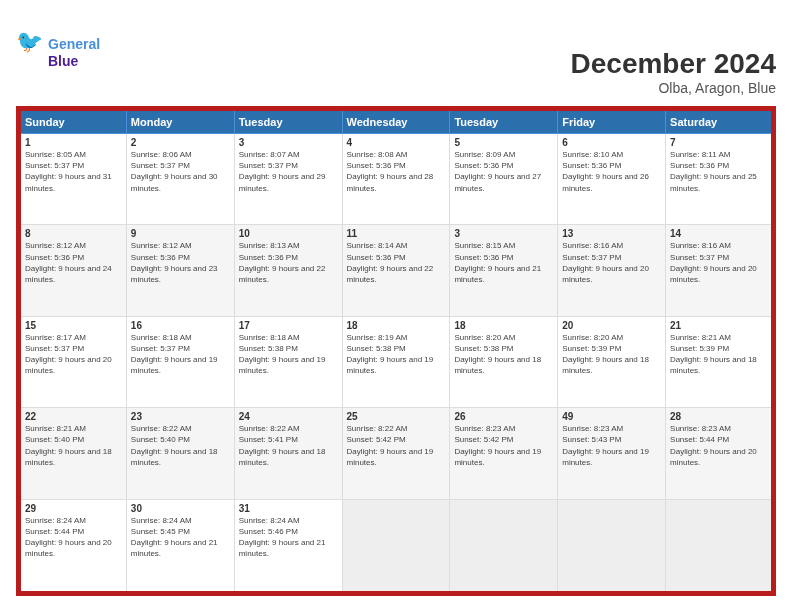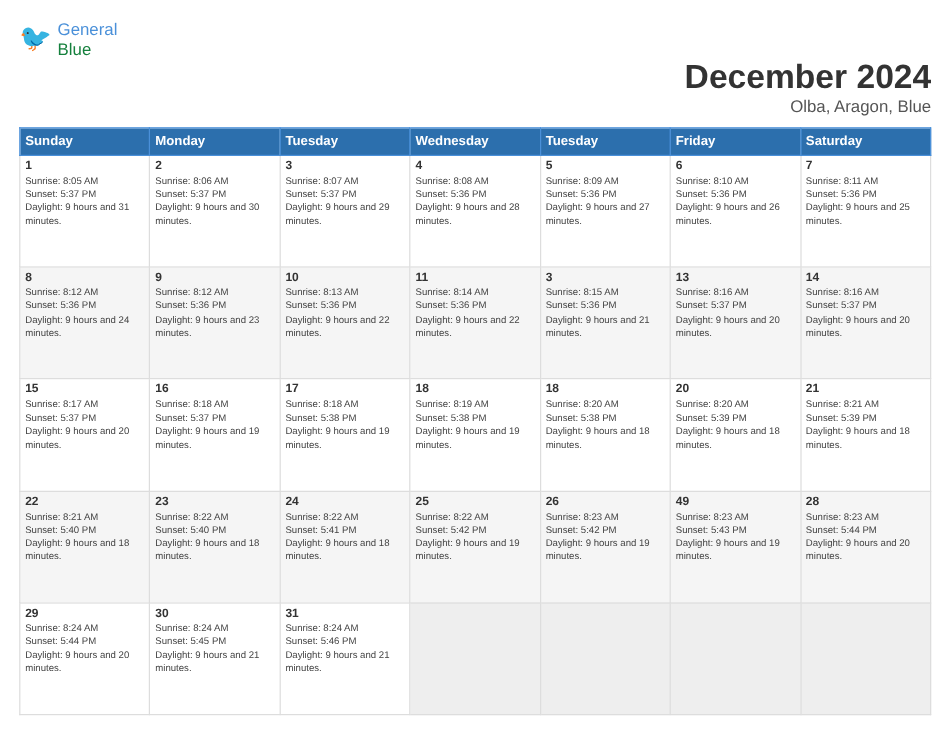--- a/index.html
+++ b/index.html
@@ -23,23 +23,24 @@
       align-items: flex-start;
       margin-bottom: 10px;
     }
     .logo {
       display: flex;
       align-items: center;
       gap: 4px;
     }
     .logo-text {
       font-size: 14px;
-      font-weight: normal;
+      font-weight: bold;
       color: #333;
       line-height: 1.2;
+      margin-top: 20px;
     }
     .logo-text span {
       color: #4a90d9;
     }
     .logo-bird {
       width: 28px;
       height: 28px;
     }
     .title-block {
       text-align: right;
@@ -49,21 +50,21 @@
       font-size: 28px;
       font-weight: bold;
       color: #333;
     }
     .location {
       font-size: 14px;
       color: #555;
     }
     .calendar {
       flex: 1;
-      border: 1px solid #b91c1c;
+      border: 5px solid #b91c1c;
       border-collapse: collapse;
       width: 100%;
       table-layout: fixed;
     }
     .calendar th {
       background-color: #2c6fad;
       color: #fff;
       font-size: 11px;
       font-weight: bold;
       padding: 5px 4px;
@@ -100,21 +101,21 @@
 <body>
 
 <div class="page">
   <div class="header">
     <div class="logo">
       <svg class="logo-bird" viewBox="0 0 28 28">
         <text y="20" font-size="22" fill="#2c6fad">🐦</text>
       </svg>
       <div class="logo-text">
         <div><span>General</span></div>
-        <div style="color:#15803d;">Blue</div>
+        <div style="color:#4c1d95;">Blue</div>
       </div>
     </div>
     <div class="title-block">
       <div class="month-title">December 2024</div>
       <div class="location">Olba, Aragon, Blue</div>
     </div>
   </div>
 
   <table class="calendar">
     <thead>

